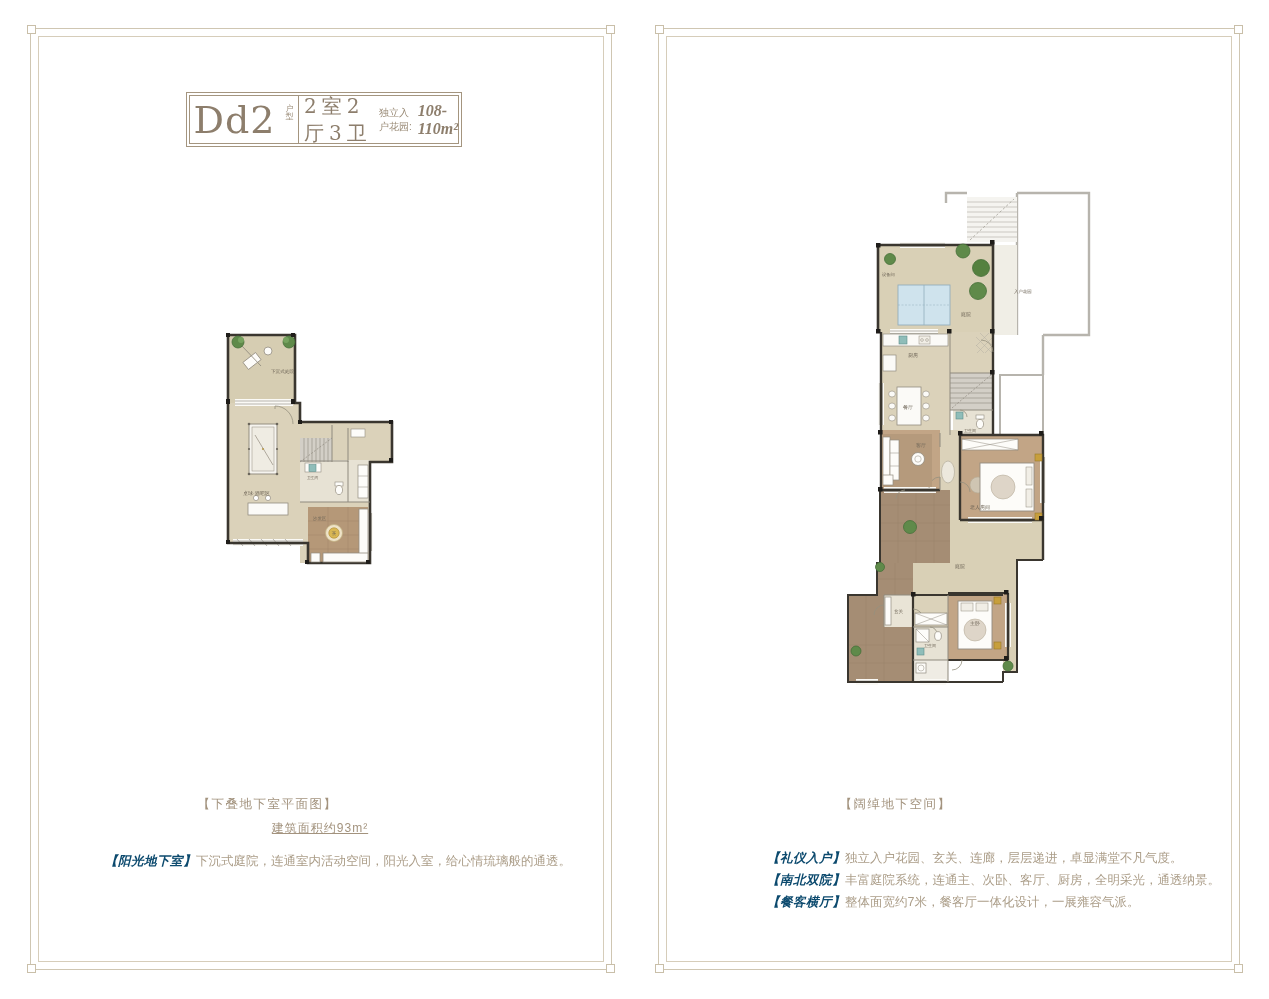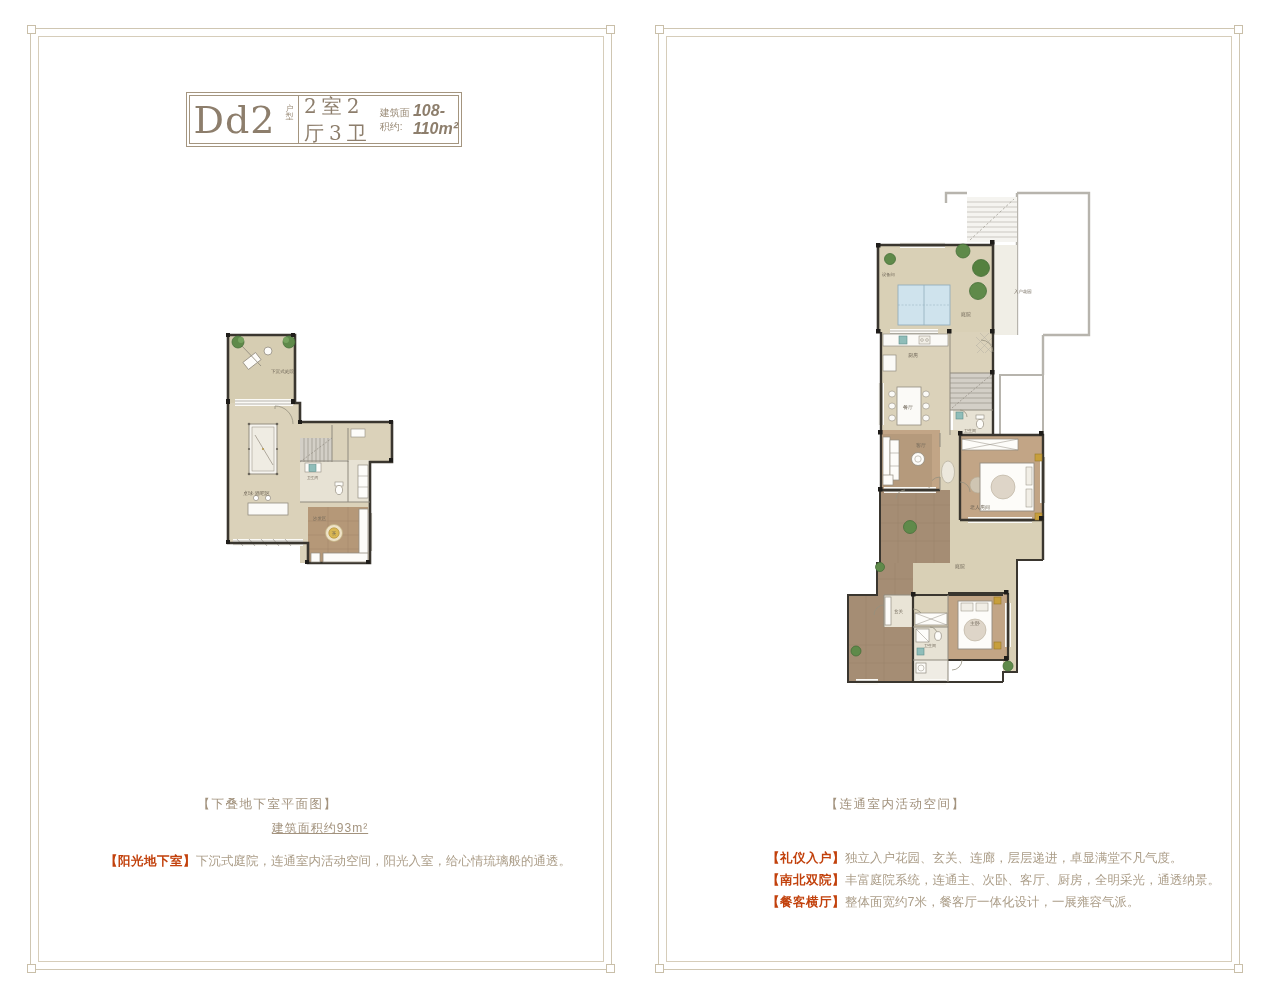--- a/index.html
+++ b/index.html
@@ -11,26 +11,26 @@
   .c-tl{left:-4px;top:-4px}.c-tr{right:-4px;top:-4px}.c-bl{left:-4px;bottom:-4px}.c-br{right:-4px;bottom:-4px}
   
   .hbox{position:absolute;left:186px;top:92px;width:276px;height:55px;border:1px solid #a4957f;padding:2px;box-sizing:border-box;}
   .hbox-in{border:1px solid #a4957f;width:100%;height:100%;display:flex;box-sizing:border-box;}
   .hcell-l{width:108px;display:flex;align-items:center;justify-content:center;color:#8d7e6c;}
   .hmodel{font-family:"DejaVu Serif","Liberation Serif",serif;font-size:38px;line-height:38px;letter-spacing:1px;}
   .htag{font-size:8px;line-height:8px;width:9px;word-break:break-all;margin-left:10px;margin-top:-14px;color:#9a8b77;}
   .hcell-r{flex:1;border-left:1px solid #a4957f;display:flex;align-items:center;justify-content:center;color:#8d7e6c;}
   .hrooms{font-family:"DejaVu Serif","Liberation Serif",serif;font-size:20px;letter-spacing:5px;margin-left:5px;}
   .harea{margin-top:1px;font-size:10px;color:#9a8b77;display:flex;align-items:baseline;}
-  .harea b{font-family:Liberation Sans, sans-serif;font-style:italic;font-size:16px;color:#8d7e6c;margin-left:3px;letter-spacing:0;}
+  .harea b{font-family:Liberation Serif, serif;font-style:italic;font-size:16px;color:#8d7e6c;margin-left:3px;letter-spacing:0;}
   
   .caption{position:absolute;width:475px;text-align:center;font-size:12.5px;letter-spacing:1.5px;color:#a3937e;}
   .caption2{position:absolute;width:580px;text-align:center;font-size:12px;letter-spacing:1px;color:#a3937e;}
   .feats{position:absolute;font-size:12.5px;color:#ab9d88;line-height:22px;white-space:nowrap;}
-  .feat-t{font-weight:bold;color:#c2410c;letter-spacing:.5px;}
+  .feat-t{font-weight:bold;color:#0c4a6e;letter-spacing:.5px;font-style:italic;}
   svg{position:absolute;}
   svg text{font-family:"Liberation Sans","DejaVu Sans",sans-serif;fill:#6e6557;}
 </style>
 </head>
 <body>
 
 <div id="stage">
 
   <div class="panel" style="left:30px;">
     <div class="panel-inner"></div>
@@ -42,21 +42,21 @@
 
   <div class="hbox">
     <div class="hbox-in">
       <div class="hcell-l">
         <span class="hmodel">Dd2</span>
         <span class="htag">户型</span>
       </div>
       <div class="hcell-r">
         <div class="hrooms">2室2厅3卫</div>
         <div class="harea">
-          <span>建筑面积约:</span>
+          <span>独立入户花园:</span>
           <b>108-110m²</b>
         </div>
       </div>
     </div>
   </div>
 
   <svg style="left:215px;top:325px;" width="190" height="250" viewBox="0 0 190 250">
 
     <rect x="13" y="10" width="67" height="68" fill="#d6cdb2"></rect>
     <rect x="13" y="78" width="72" height="140" fill="#dbd2ba"></rect>
@@ -422,21 +422,21 @@
     <text x="83" y="224" font-size="5">餐厅</text>
     <text x="96" y="262" font-size="5" fill="#5e564a">客厅</text>
     <text x="144" y="247" font-size="4">卫生间</text>
     <text x="150" y="324" font-size="5" fill="#5e564a">老人房间</text>
     <text x="135" y="383" font-size="5">庭院</text>
     <text x="74" y="428" font-size="4.6">玄关</text>
     <text x="150" y="440" font-size="5" fill="#5e564a">主卧</text>
     <text x="104" y="462" font-size="4">卫生间</text>
   </svg>
 
-  <div class="caption" style="left:658px;top:796px;">【连通室内活动空间】</div>
+  <div class="caption" style="left:658px;top:796px;">【阔绰地下空间】</div>
 
   <div class="feats" style="left:767px;top:847px;">
     <div>
       <span class="feat-t">【礼仪入户】</span><span>独立入户花园、玄关、连廊，层层递进，卓显满堂不凡气度。</span>
     </div>
     <div>
       <span class="feat-t">【南北双院】</span><span>丰富庭院系统，连通主、次卧、客厅、厨房，全明采光，通透纳景。</span>
     </div>
     <div>
       <span class="feat-t">【餐客横厅】</span><span>整体面宽约7米，餐客厅一体化设计，一展雍容气派。</span>

